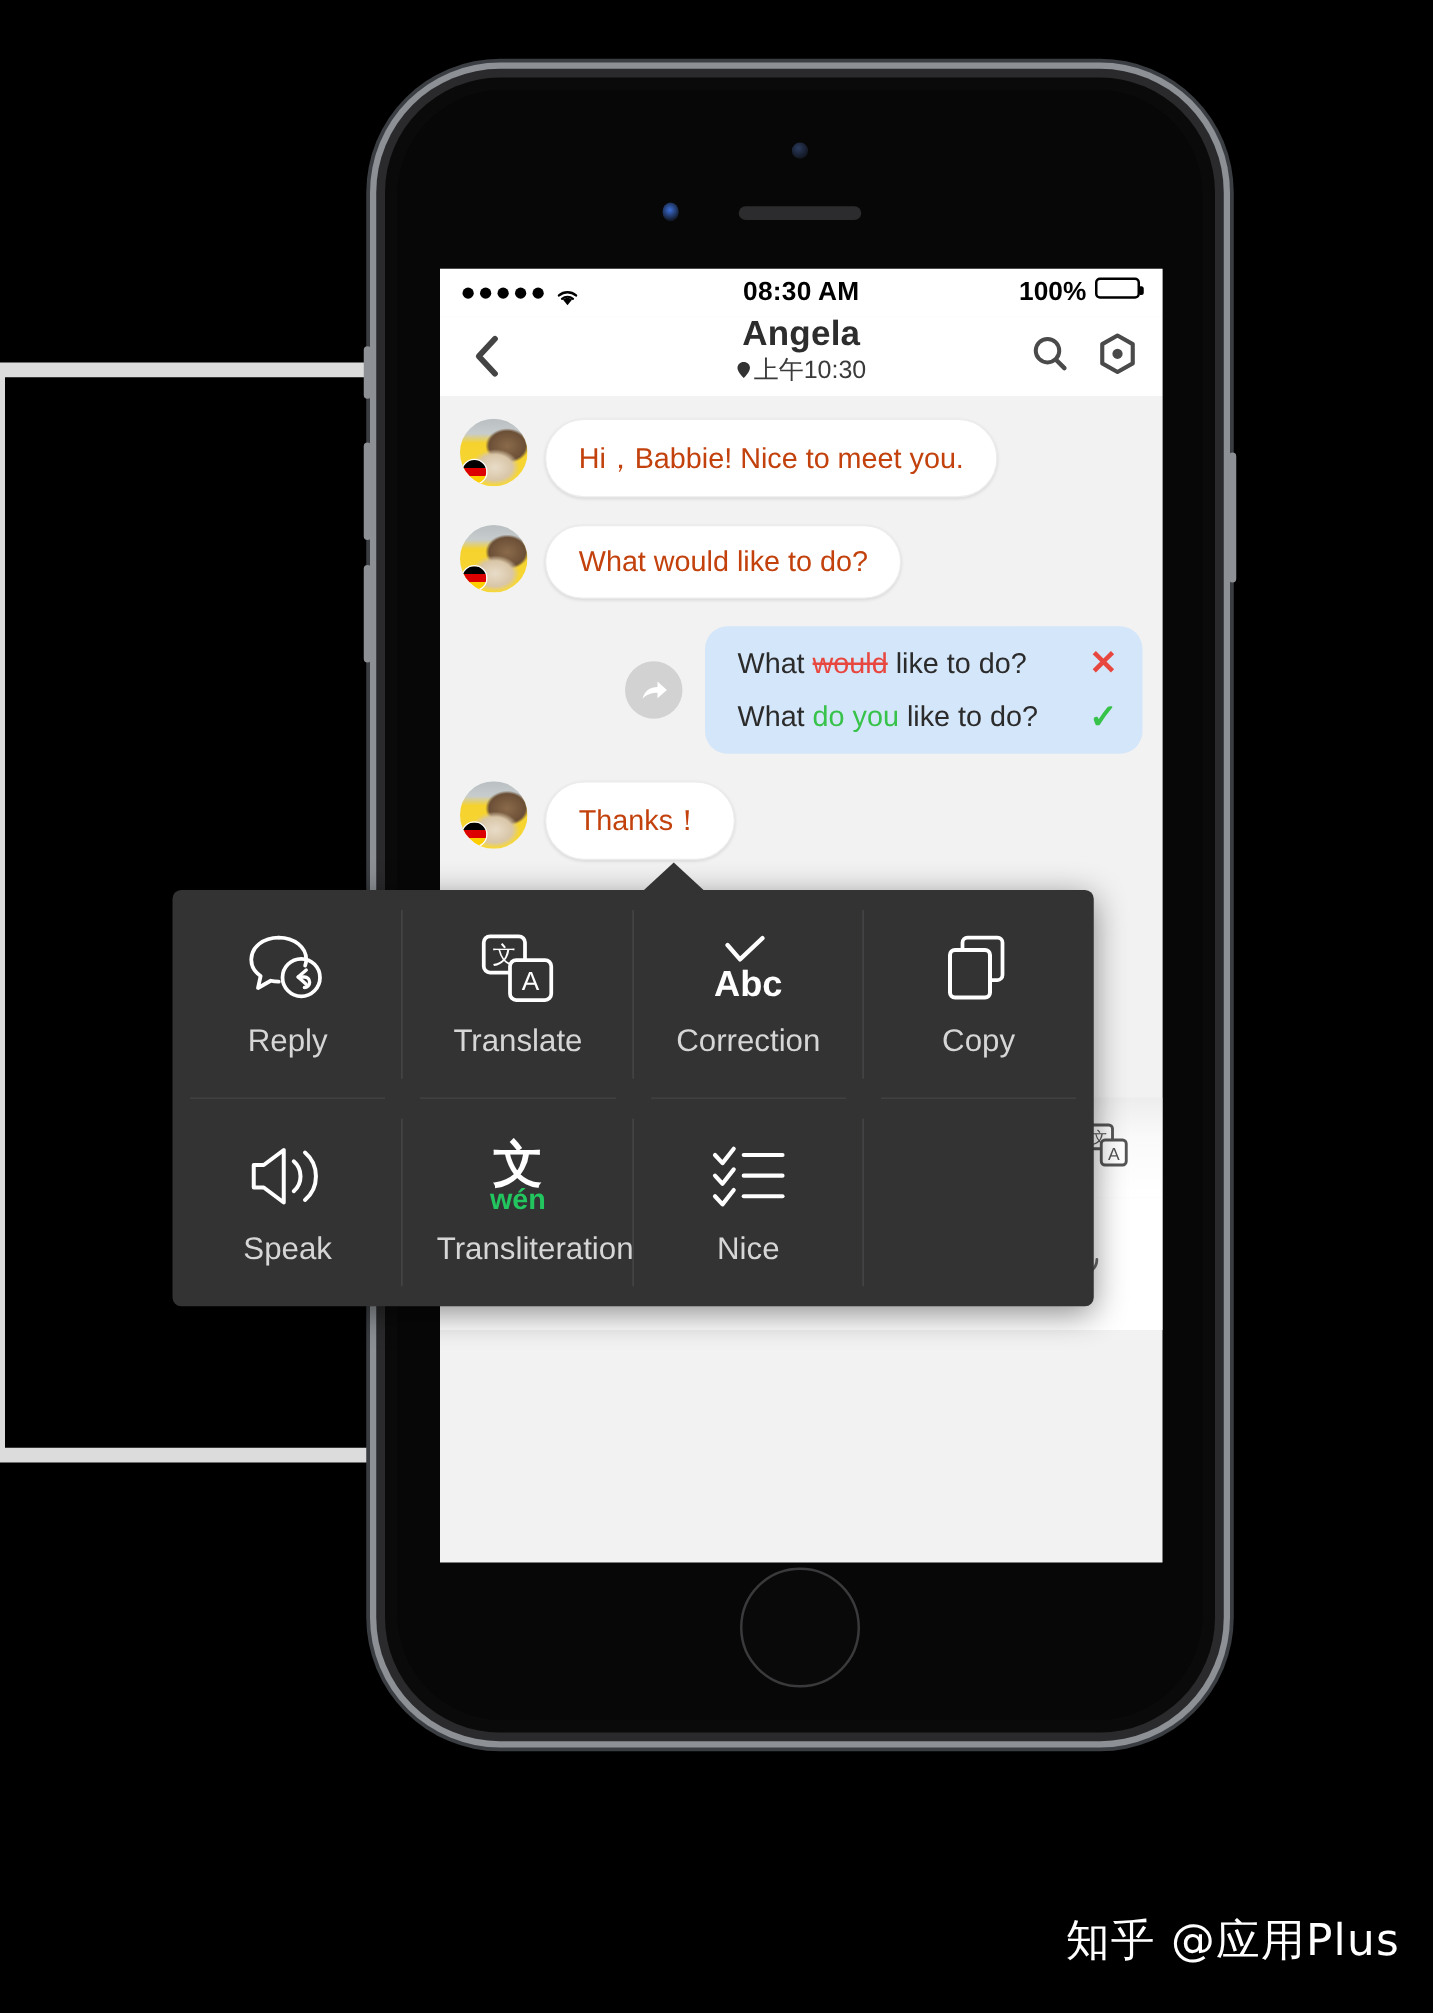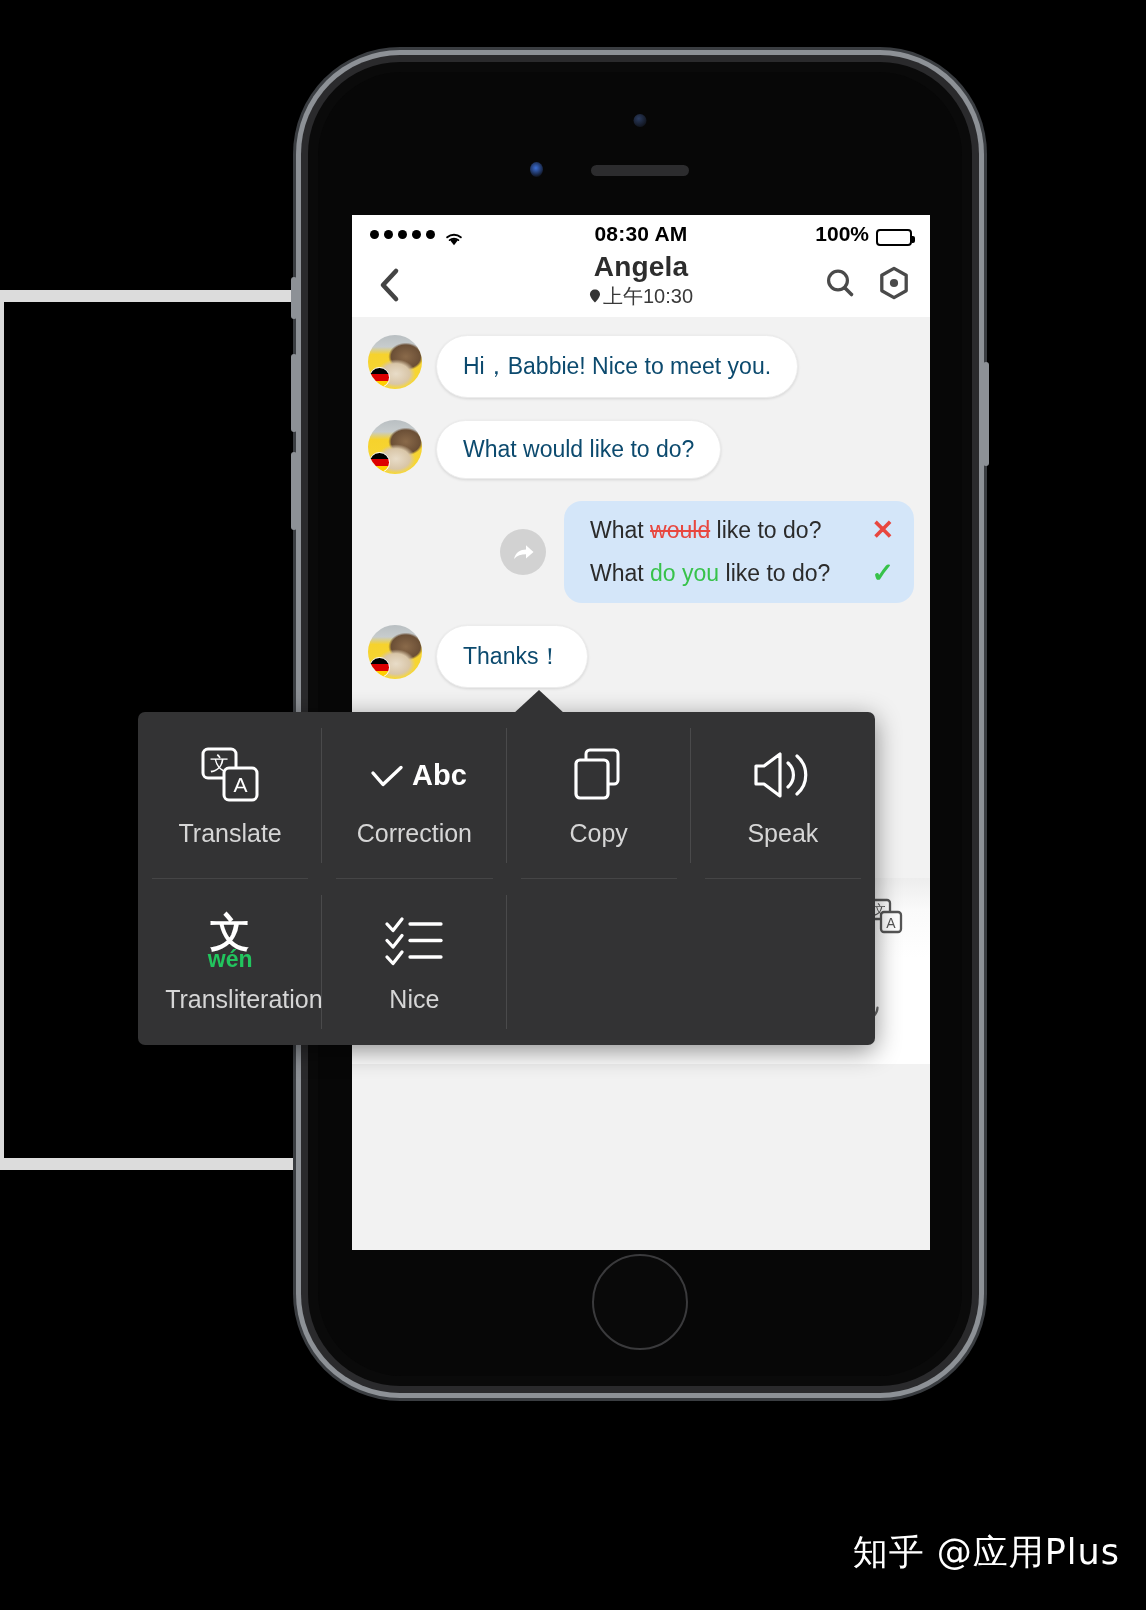--- a/index.html
+++ b/index.html
@@ -74,21 +74,21 @@
     height: 38px; background: #fff; display: flex; align-items: center;
     padding: 0 18px; position: relative; font-size: 21px; color: #000;
   }
   .sb-left { display: flex; align-items: center; gap: 5px; }
   .sb-dot { width: 9px; height: 9px; border-radius: 50%; background: #000; }
   .wifi { margin-left: 4px; position: relative; width: 20px; height: 15px; }
   .sb-time {
     position: absolute; left: 50%; transform: translateX(-50%);
     font-size: 21px; font-weight: 600; letter-spacing: .2px;
   }
-  .sb-right { margin-left: auto; display: flex; align-items: flex-end; gap: 7px; }
+  .sb-right { margin-left: auto; display: flex; align-items: flex-start; gap: 7px; }
   .sb-batt-txt { font-size: 21px; font-weight: 600; }
   .battery {
     width: 36px; height: 17px; border: 2px solid #000; border-radius: 4px;
     position: relative; padding: 1.5px;
   }
   .battery::after {
     content:""; position:absolute; right:-5px; top:5px;
     width:3px; height:7px; background:#000; border-radius:0 2px 2px 0;
   }
   .battery-fill { width:100%; height:100%; background:#000; border-radius:1px; }
@@ -127,21 +127,21 @@
       linear-gradient(180deg, #b9bfc2 0%, #c7cccd 22%, #f6d22d 36%, #f7d836 100%);
   }
   .avatar .flag {
     position: absolute; left: 1px; bottom: 1px;
     width: 21px; height: 21px; border-radius: 50%;
     border: 1.5px solid #fff; overflow: hidden;
     background: linear-gradient(180deg, #000 0 33%, #dd0000 33% 66%, #ffce00 66% 100%);
   }
   .bubble-in {
     margin-left: 14px; background: #fff; border-radius: 34px;
-    padding: 15px 26px; font-size: 23px; color: #0c4a6e;
+    padding: 15px 26px; font-size: 23px; color: #c2410c;
     box-shadow: 0 1px 3px rgba(0,0,0,.12); max-width: 430px;
     border: 1px solid #ececec;
   }
   .fwd-btn {
     width: 46px; height: 46px; border-radius: 50%; background: #d2d2d2;
     display: flex; align-items: center; justify-content: center; margin-right: 18px;
   }
   .bubble-correct {
     background: #d4e6f9; border-radius: 18px; padding: 16px 20px 16px 26px;
     font-size: 23px; color: #2b2b2b; min-width: 350px;
@@ -192,21 +192,21 @@
   }
   .ctx-item:nth-child(-n+4)::before {
     content: ""; position: absolute; left: 14px; right: 14px; bottom: 0;
     height: 1px; background: #454546;
   }
   
   .wen-ico { display: flex; flex-direction: column; align-items: center; line-height: 1; }
   .wen-cn { font-size: 40px; color: #fff; font-weight: 700;
             font-family: "DejaVu Sans", "Liberation Sans", sans-serif; }
   .wen-py { font-size: 23px; color: #22c55e; font-weight: 700; margin-top: -4px; }
-  .abc-ico { display: flex; align-items: flex-end; line-height: 1; }
+  .abc-ico { display: flex; flex-direction: column; align-items: flex-start; line-height: 1; }
   .abc-txt { font-size: 29px; color: #fff; font-weight: 700; margin-top: 1px; }
 
   
   .watermark {
     position: absolute; right: 26px; bottom: 34px;
     color: #fff; font-size: 35px; letter-spacing: 1px;
     font-family: "DejaVu Sans", "Liberation Sans", sans-serif;
   }
 </style>
 </head>
@@ -388,20 +388,32 @@
         </div>
 
       </div>
     </div>
   </div>
 
   <div class="ctx-caret"></div>
 
   <div class="ctx-menu">
 
+    <div class="ctx-item">
+      <span class="ctx-ico">
+        <svg width="66" height="58" viewBox="0 0 66 58">
+          <path d="M26 4 C13.6 4 4 11.8 4 21.6 C4 27 6.9 31.7 11.5 34.8 L9.4 44.4 L19.6 38.6 C21.6 39.1 23.8 39.3 26 39.3" stroke="#fff" stroke-width="3" fill="none" stroke-linecap="round" stroke-linejoin="round"></path>
+          <path d="M26 4 C38.4 4 48 11.8 48 21.6 C48 23.3 47.7 25 47.1 26.5" stroke="#fff" stroke-width="3" fill="none" stroke-linecap="round"></path>
+          <circle cx="44" cy="36" r="15" stroke="#fff" stroke-width="3" fill="none"></circle>
+          <path d="M48 30 L41.5 35.6 L48 41.4" stroke="#fff" stroke-width="2.7" fill="none" stroke-linecap="round" stroke-linejoin="round"></path>
+          <path d="M41.5 35.6 L46.5 35.6 a4.2 4.2 0 0 1 0 8.4" stroke="#fff" stroke-width="2.7" fill="none" stroke-linecap="round"></path>
+        </svg>
+      </span>
+      <span class="ctx-label">Reply</span>
+    </div>
 
     <div class="ctx-item">
       <span class="ctx-ico">
         <svg width="62" height="58" viewBox="0 0 62 58">
           <rect x="4" y="3" width="33" height="29" rx="5" stroke="#fff" stroke-width="3" fill="none"></rect>
           <text x="20.5" y="24" font-size="19" text-anchor="middle" fill="#fff" font-family="DejaVu Sans, sans-serif">文</text>
           <rect x="25" y="22" width="33" height="32" rx="5" stroke="#fff" stroke-width="3" fill="#333334"></rect>
           <text x="41.5" y="46" font-size="21" text-anchor="middle" fill="#fff" font-family="Liberation Sans, sans-serif">A</text>
         </svg>
       </span>

